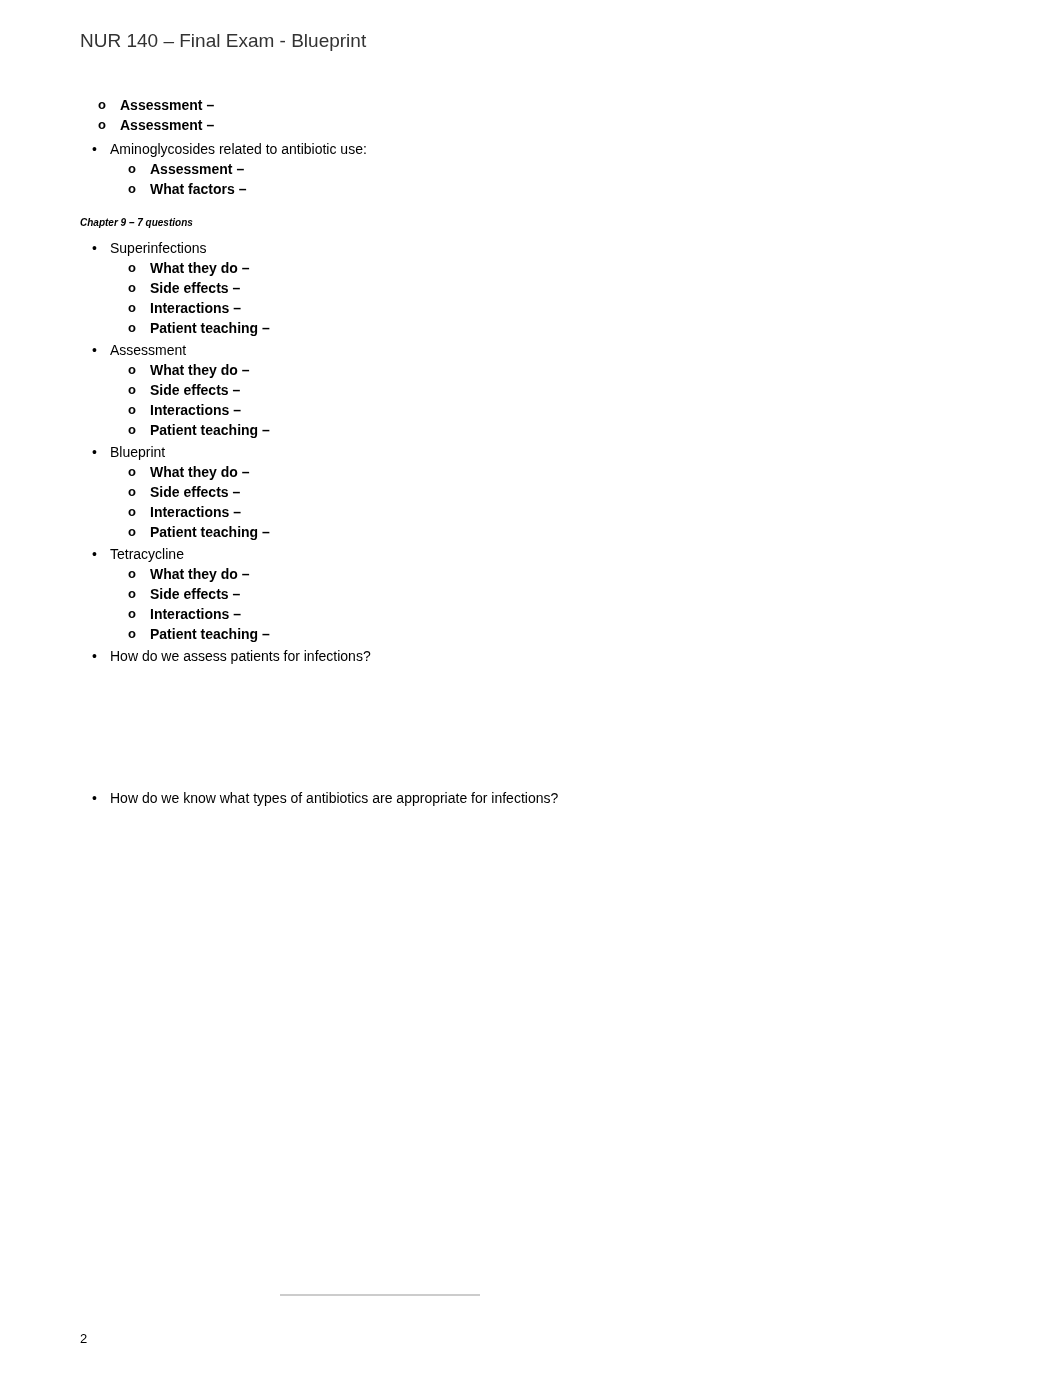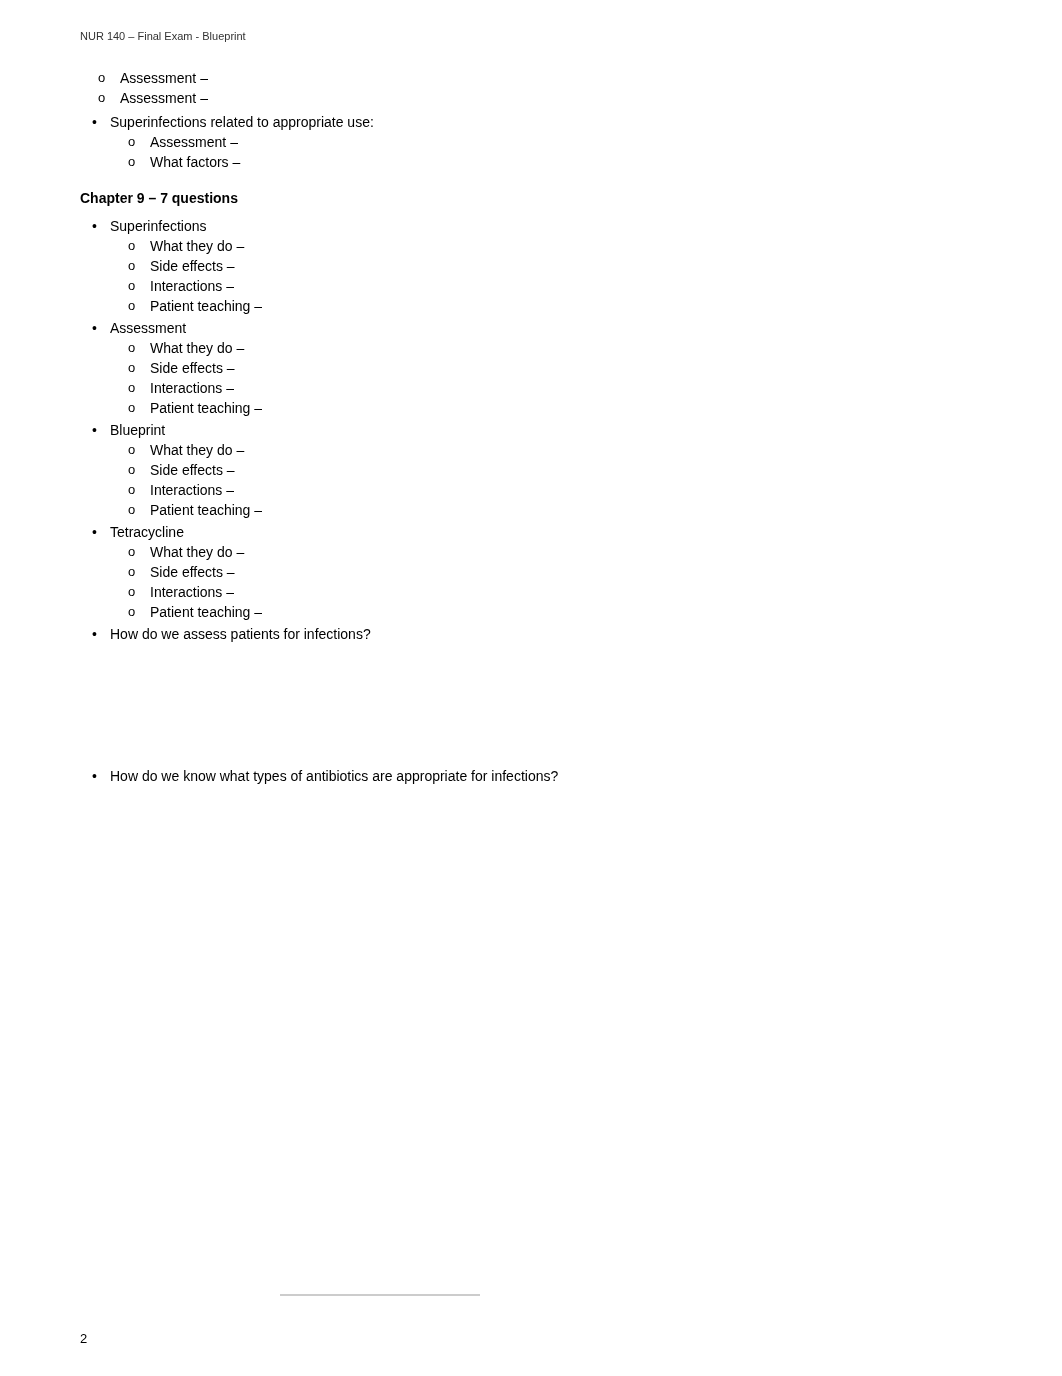--- a/index.html
+++ b/index.html
@@ -17,23 +17,23 @@
       min-height: 1376px;
       position: relative;
     }
 
     .page-container {
       padding: 30px 80px 60px 80px;
       max-width: 1062px;
     }
 
     .header {
-      font-size: 11px;
+      font-size: 19px;
       color: #333;
-      margin-bottom: 28px;
+      margin-bottom: 45px;
     }
 
     .content {
       margin-top: 10px;
     }
 
     ul.level1 {
       list-style: none;
       padding-left: 30px;
     }
@@ -54,34 +54,36 @@
       list-style: none;
       padding-left: 40px;
       margin-top: 4px;
     }
 
     ul.level2 > li {
       margin-bottom: 4px;
       position: relative;
       display: flex;
       align-items: flex-start;
+      font-weight: bold;
     }
 
     ul.level2 > li::before {
       content: "o";
       position: absolute;
       left: -22px;
       top: 0;
       font-size: 13px;
     }
 
     .chapter-heading {
       font-weight: bold;
-      font-size: 14px;
+      font-size: 10px;
       margin: 20px 0 12px 0;
+      font-style: italic;
     }
 
     .section-gap {
       height: 120px;
     }
 
     .section-gap-2 {
       height: 180px;
     }
 
@@ -116,21 +118,21 @@
       <li>
         <span>Assessment –</span>
       </li>
       <li>
         <span>Assessment –</span>
       </li>
     </ul>
 
     <ul class="level1" style="margin-top: 8px;">
       <li>
-        <span>Superinfections related to appropriate use:</span>
+        <span>Aminoglycosides related to antibiotic use:</span>
         <ul class="level2">
           <li>
               <span>Assessment –</span>
             </li>
           <li>
               <span>What factors –</span>
             </li>
         </ul>
       </li>
     </ul>

